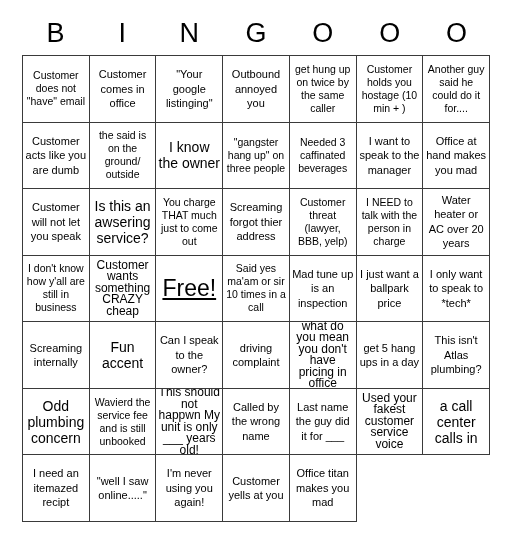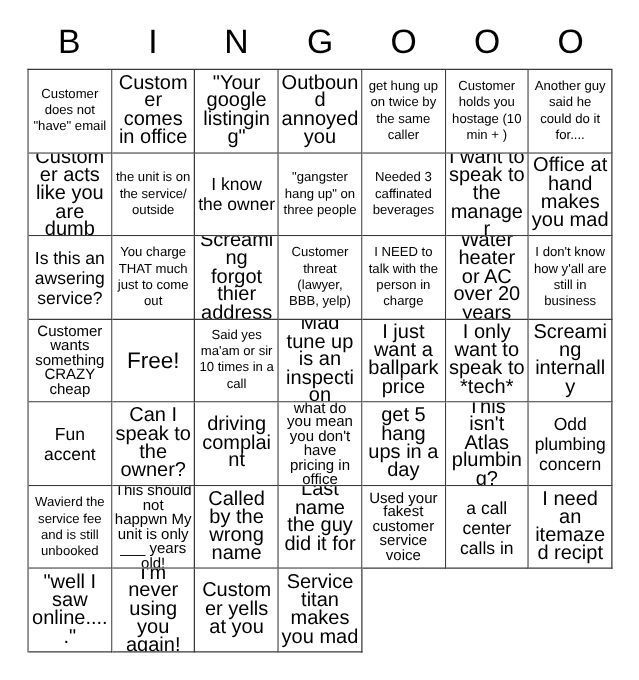--- a/index.html
+++ b/index.html
@@ -74,23 +74,23 @@
     display: block;
     width: 100%;
     word-wrap: break-word;
     overflow-wrap: break-word;
     hyphens: none;
   }
 
   
   .sz-xs .cell-text { font-size: 12px;  line-height: 11.5px; }
   .sz-s  .cell-text { font-size: 10.5px; line-height: 13px; }
-  .sz-m  .cell-text { font-size: 16px; line-height: 14.5px; }
+  .sz-m  .cell-text { font-size: 11px; line-height: 14.5px; }
   .sz-l  .cell-text { font-size: 14px; line-height: 16px; }
-  .sz-free .cell-text { font-size: 18px; line-height: 29px; }
+  .sz-free .cell-text { font-size: 23px; line-height: 29px; text-decoration: underline; }
 </style>
 </head>
 <body>
 
 <div id="card">
 
   <div id="header-row">
       <div class="header-letter">B</div>
       <div class="header-letter">I</div>
       <div class="header-letter">N</div>
@@ -119,36 +119,39 @@
       <div class="cell sz-s">
         <span class="cell-text">Customer holds you hostage (10 min + )</span>
       </div>
       <div class="cell sz-s">
         <span class="cell-text">Another guy said he could do it for....</span>
       </div>
       <div class="cell sz-m">
         <span class="cell-text">Customer acts like you are dumb</span>
       </div>
       <div class="cell sz-s">
-        <span class="cell-text">the unit is on the service/ outside</span>
+        <span class="cell-text">the said is on the ground/ outside</span>
       </div>
       <div class="cell sz-l">
         <span class="cell-text">I know the owner</span>
       </div>
       <div class="cell sz-s">
         <span class="cell-text">"gangster hang up" on three people</span>
       </div>
       <div class="cell sz-s">
         <span class="cell-text">Needed 3 caffinated beverages</span>
       </div>
       <div class="cell sz-m">
         <span class="cell-text">I want to speak to the manager</span>
       </div>
       <div class="cell sz-m">
         <span class="cell-text">Office at hand makes you mad</span>
+      </div>
+      <div class="cell sz-m">
+        <span class="cell-text">Customer will not let you speak</span>
       </div>
       <div class="cell sz-l">
         <span class="cell-text">Is this an awsering service?</span>
       </div>
       <div class="cell sz-s">
         <span class="cell-text">You charge THAT much just to come out</span>
       </div>
       <div class="cell sz-m">
         <span class="cell-text">Screaming forgot thier address</span>
       </div>
@@ -230,17 +233,17 @@
       <div class="cell sz-m">
         <span class="cell-text">"well I saw online....."</span>
       </div>
       <div class="cell sz-m">
         <span class="cell-text">I'm never using you again!</span>
       </div>
       <div class="cell sz-m">
         <span class="cell-text">Customer yells at you</span>
       </div>
       <div class="cell sz-m">
-        <span class="cell-text">Service titan makes you mad</span>
+        <span class="cell-text">Office titan makes you mad</span>
       </div>
     </div>
 
 </div>
 
 </body></html>

